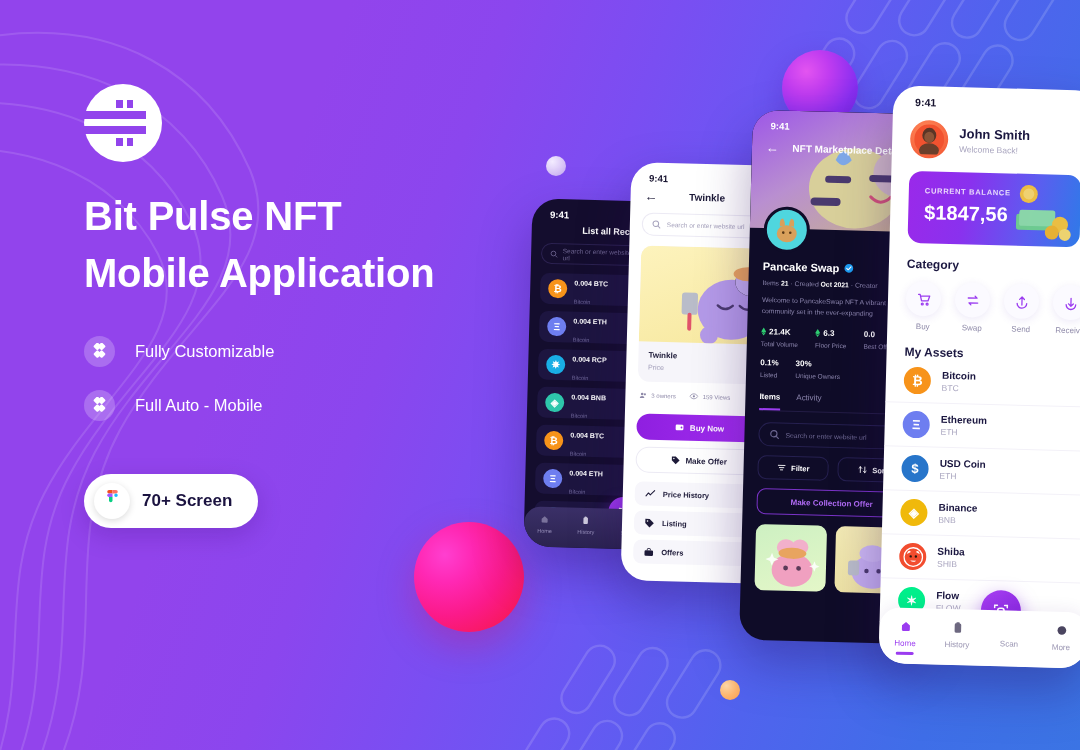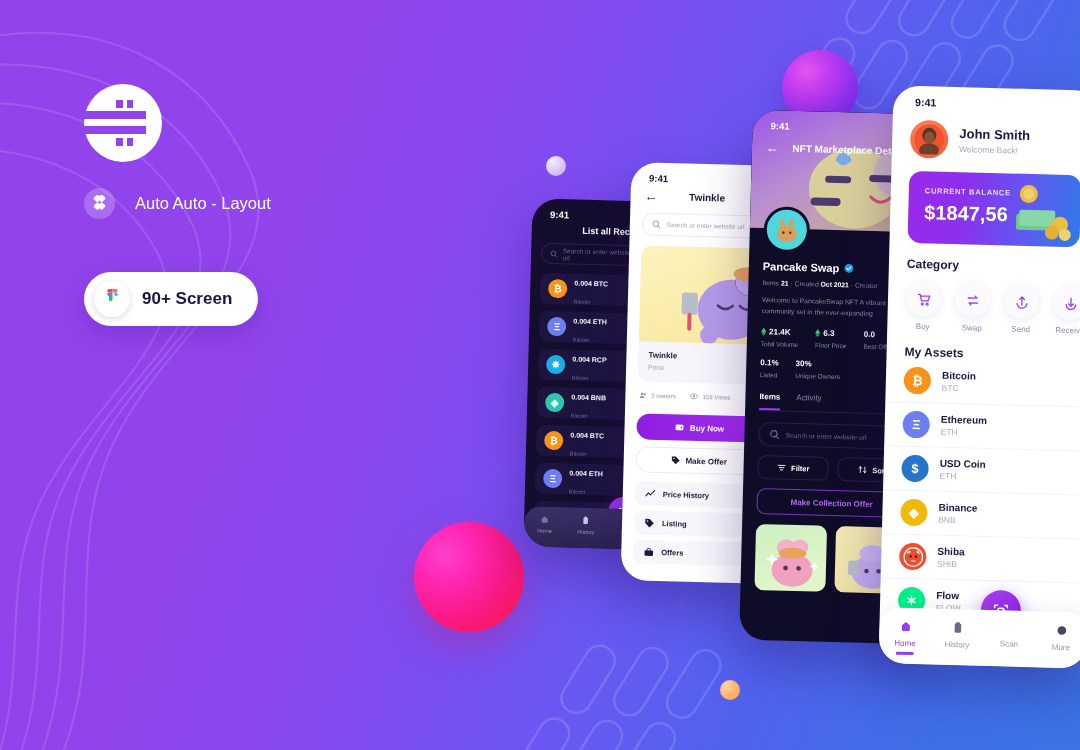--- a/index.html
+++ b/index.html
@@ -290,48 +290,65 @@
   <svg class="logo" viewBox="0 0 78 78">
     <circle cx="39" cy="39" r="39" fill="#fff"></circle>
     <path d="M32 16h7v8h-7z M32 54h7v8h-7z M43 16h6v8h-6z M43 54h6v8h-6z" fill="#9244ec"></path>
     <rect x="0" y="27" width="62" height="8" fill="#9244ec"></rect>
     <rect x="0" y="42" width="62" height="8" fill="#9244ec"></rect>
     <path d="M30 16h16a14 14 0 0 1 0 28H30z" fill="none" stroke="#9244ec" stroke-width="0"></path>
     <rect x="4" y="27" width="58" height="7" rx="0" fill="#9244ec"></rect>
     <rect x="4" y="43" width="58" height="7" rx="0" fill="#9244ec"></rect>
   </svg>
 
+  <h1 class="title">
+    <span>Bit Pulse NFT</span><br>
+    <span>Mobile Application</span>
+  </h1>
 
   <ul class="features">
     <li class="feature">
       <span class="feature-badge">
         <svg width="17" height="17" viewBox="0 0 20 20">
             <g fill="#fff">
           <rect x="4" y="0.5" width="7" height="7" rx="1.4" transform="rotate(45 7.5 4)"></rect>
           <rect x="9" y="0.5" width="7" height="7" rx="1.4" transform="rotate(45 12.5 4)"></rect>
           <rect x="4" y="9.5" width="7" height="7" rx="1.4" transform="rotate(45 7.5 13)"></rect>
           <rect x="9" y="9.5" width="7" height="7" rx="1.4" transform="rotate(45 12.5 13)"></rect>
         </g>
           </svg>
       </span>
-      <span class="feature-label">Auto Auto - Layout</span>
+      <span class="feature-label">Fully Customizable</span>
+    </li>
+    <li class="feature">
+      <span class="feature-badge">
+        <svg width="17" height="17" viewBox="0 0 20 20">
+            <g fill="#fff">
+          <rect x="4" y="0.5" width="7" height="7" rx="1.4" transform="rotate(45 7.5 4)"></rect>
+          <rect x="9" y="0.5" width="7" height="7" rx="1.4" transform="rotate(45 12.5 4)"></rect>
+          <rect x="4" y="9.5" width="7" height="7" rx="1.4" transform="rotate(45 7.5 13)"></rect>
+          <rect x="9" y="9.5" width="7" height="7" rx="1.4" transform="rotate(45 12.5 13)"></rect>
+        </g>
+          </svg>
+      </span>
+      <span class="feature-label">Full Auto - Mobile</span>
     </li>
   </ul>
 
   <div class="figma-pill">
     <span class="figma-circle">
       <svg width="15" height="21" viewBox="0 0 12 18">
         <path d="M3 0h3v3H3a1.5 1.5 0 0 1 0-3z" fill="#f24e1e"></path>
         <path d="M6 0h3a1.5 1.5 0 0 1 0 3H6z" fill="#ff7262"></path>
         <path d="M3 3h3v3H3a1.5 1.5 0 0 1 0-3z" fill="#a259ff"></path>
         <path d="M6 3h3a1.5 1.5 0 0 1 0 3 1.5 1.5 0 0 1 0-3z" fill="#1abcfe"></path>
         <path d="M3 6h3v3a1.5 1.5 0 1 1-3 0z" fill="#0acf83"></path>
       </svg>
     </span>
-    <span class="figma-label">90+ Screen</span>
+    <span class="figma-label">70+ Screen</span>
   </div>
 </div>
 
 <div class="phone" id="phone1">
   <div class="statusbar">9:41</div>
   <div class="ph-title">List all Receipt</div>
 
   <div class="dk-search">
     <svg width="8" height="8" viewBox="0 0 16 16">
       <circle cx="7" cy="7" r="5" fill="none" stroke="#6d6490" stroke-width="1.8"></circle>

